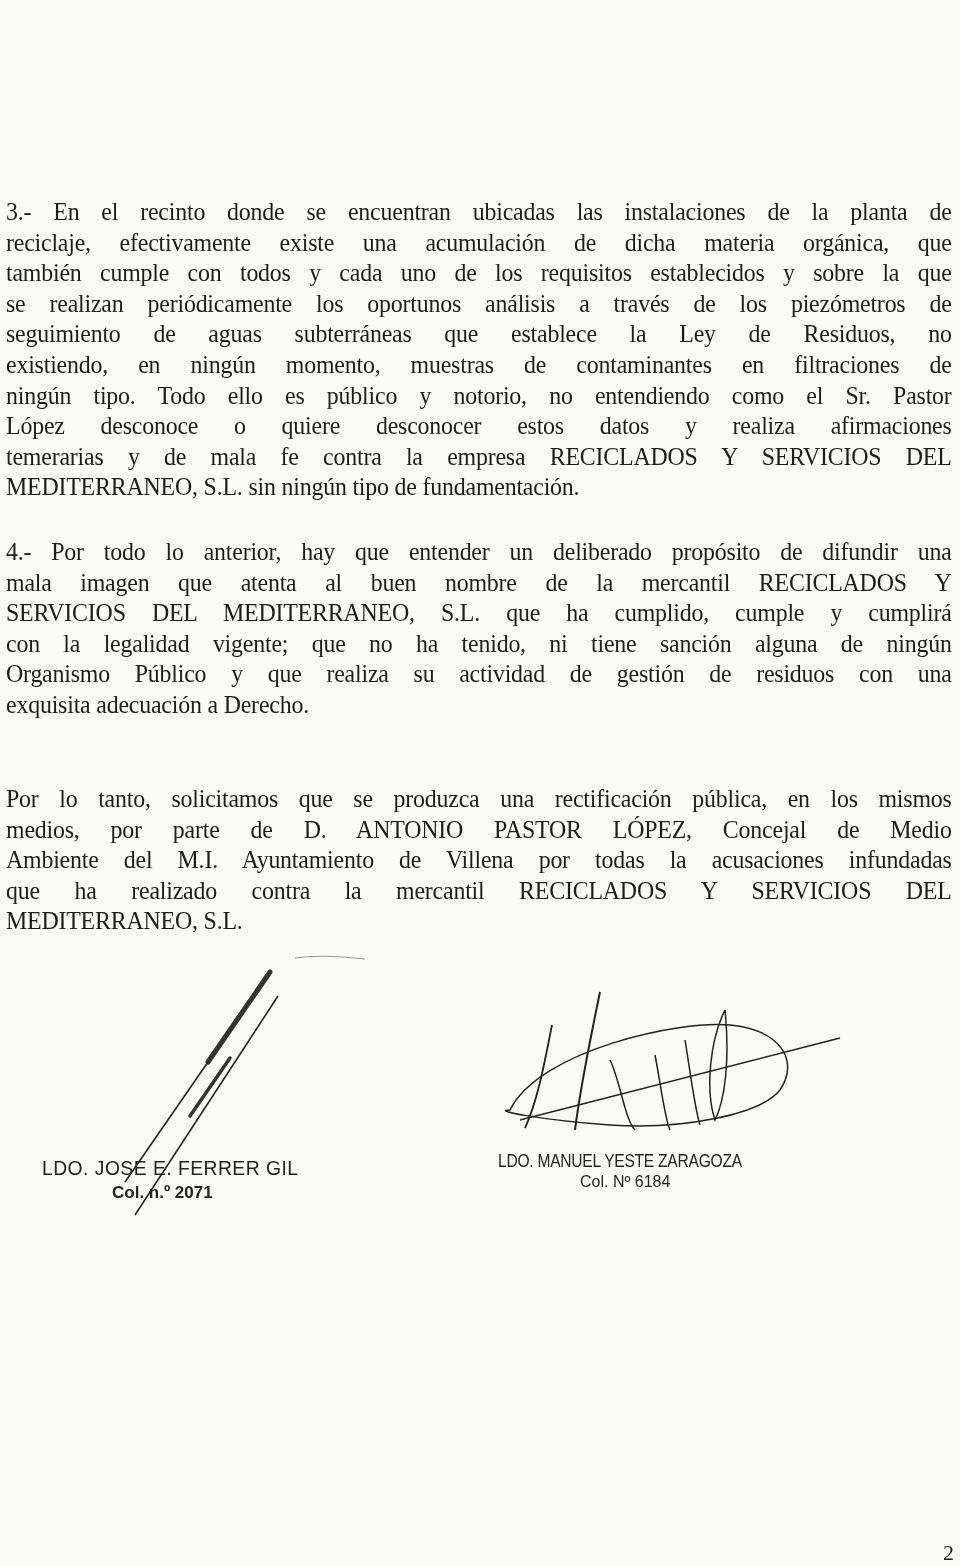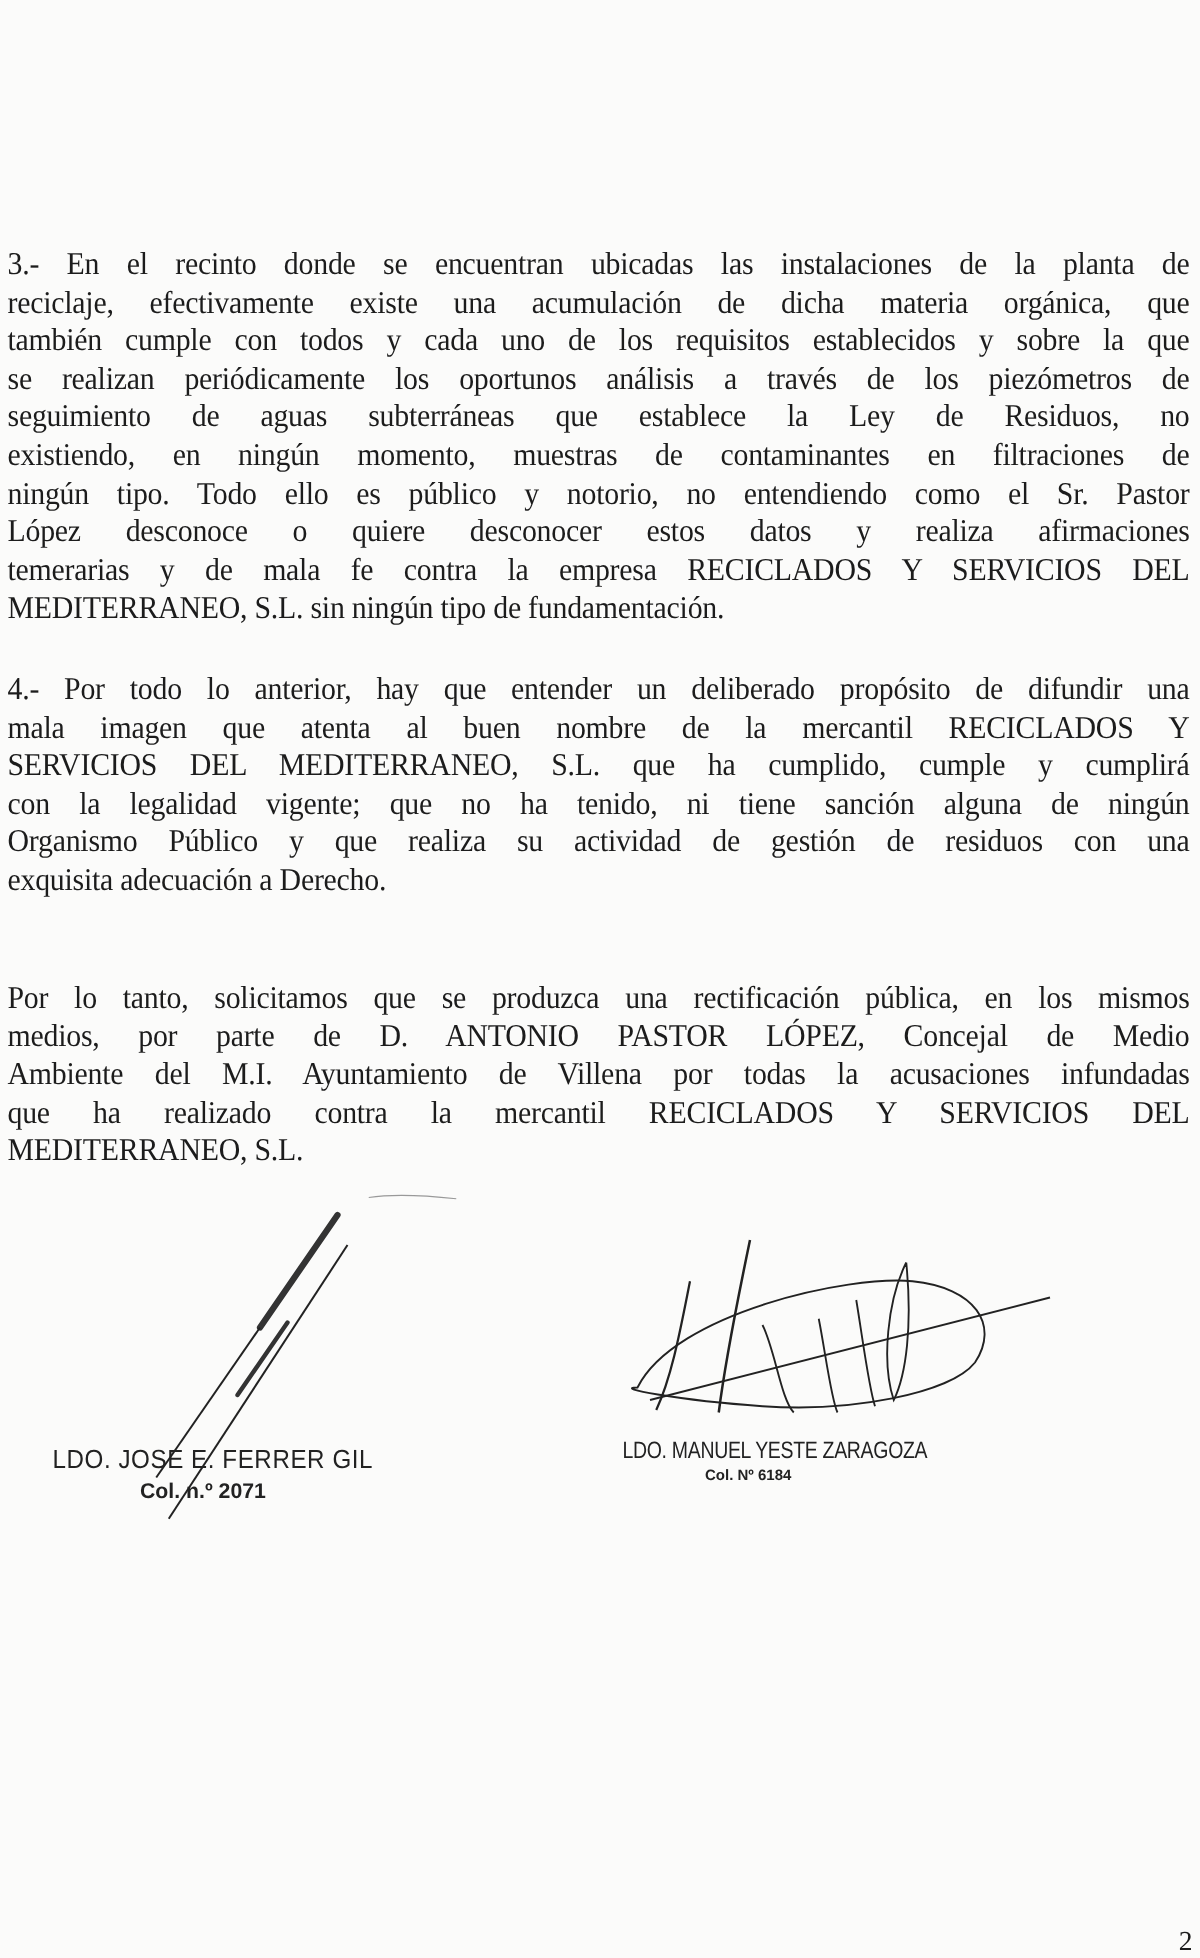--- a/index.html
+++ b/index.html
@@ -20,21 +20,21 @@
   #p3 { top: 196px; }
   #p4 { top: 536px; }
   #p5 { top: 783px; }
   .sig-name {
     position: absolute; font-family: "Liberation Sans", "DejaVu Sans", sans-serif;
     color: #222; white-space: nowrap;
   }
   #sig1-name { left: 42px; top: 1156px; font-size: 21px; letter-spacing: 0.5px; transform: scaleX(0.92); transform-origin: left top; }
   #sig1-col { left: 112px; top: 1183px; font-size: 17px; font-weight: bold; }
   #sig2-name { left: 498px; top: 1150px; font-size: 19px; transform: scaleX(0.82); transform-origin: left top; letter-spacing: -0.3px; }
-  #sig2-col { left: 564px; top: 1173px; font-size: 12px; font-weight: bold; }
+  #sig2-col { left: 580px; top: 1173px; font-size: 16px; font-weight: normal; }
   #page-number { position: absolute; left: 943px; top: 1540px; font-size: 22px; }
   svg.sig { position: absolute; overflow: visible; }
 </style>
 </head>
 <body>
 
 <div id="p3" class="para">
   <span class="line">3.- En el recinto donde se encuentran ubicadas las instalaciones de la planta de</span>
   <span class="line">reciclaje, efectivamente existe una acumulación de dicha materia orgánica, que</span>
   <span class="line">también cumple con todos y cada uno de los requisitos establecidos y sobre la que</span>

